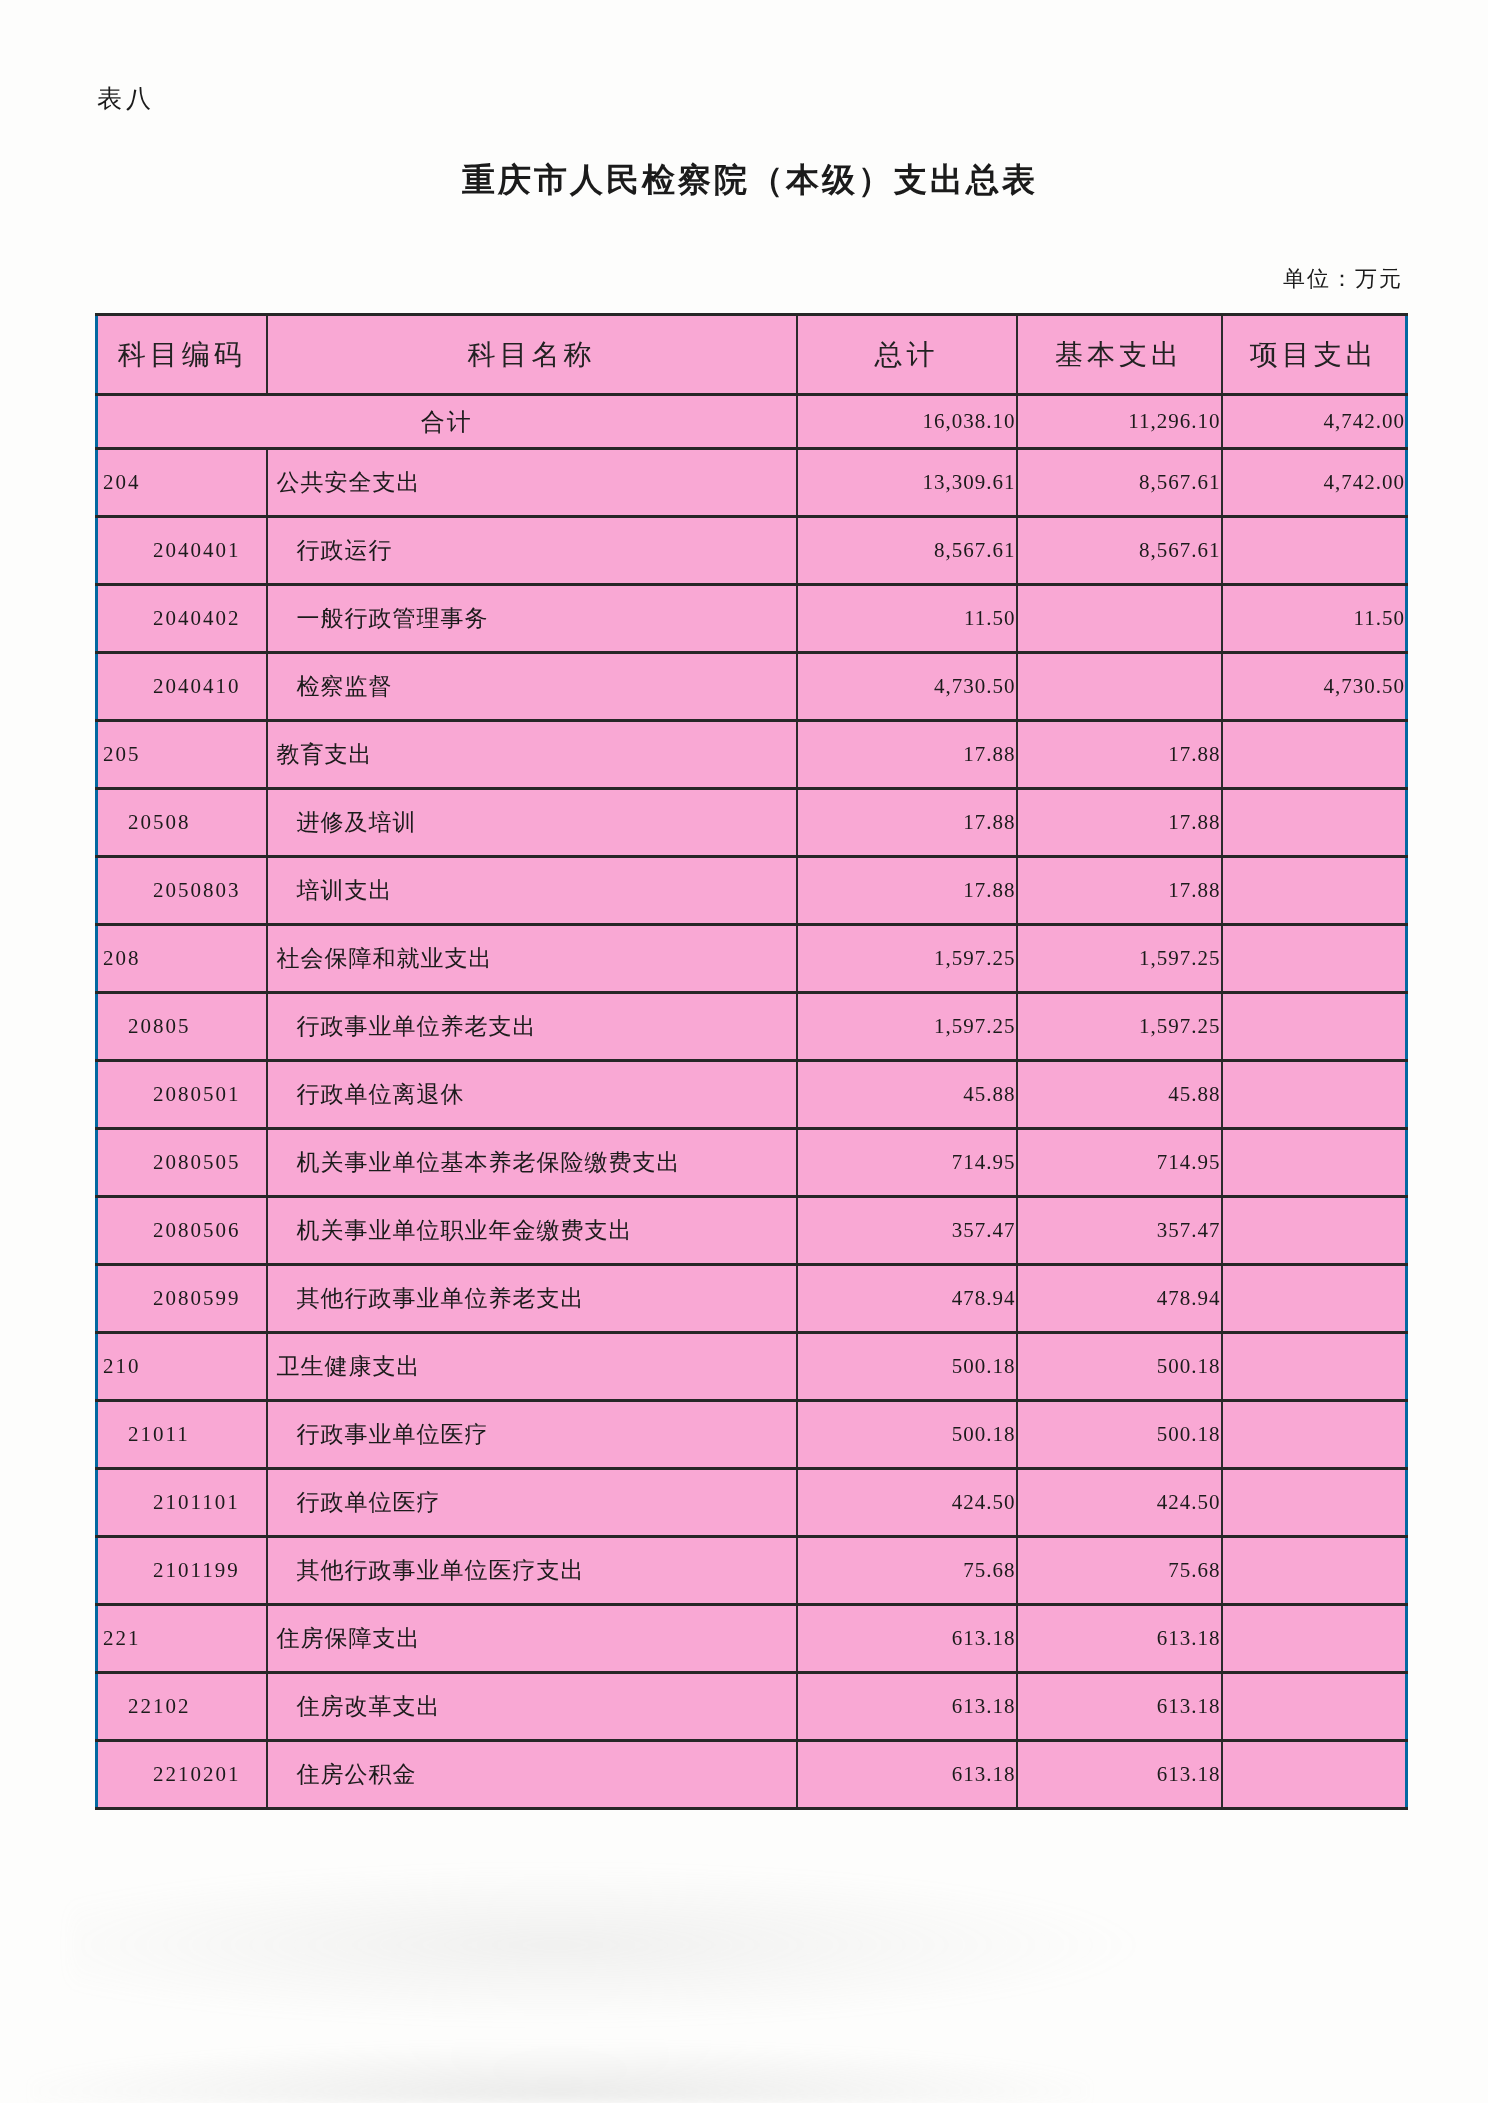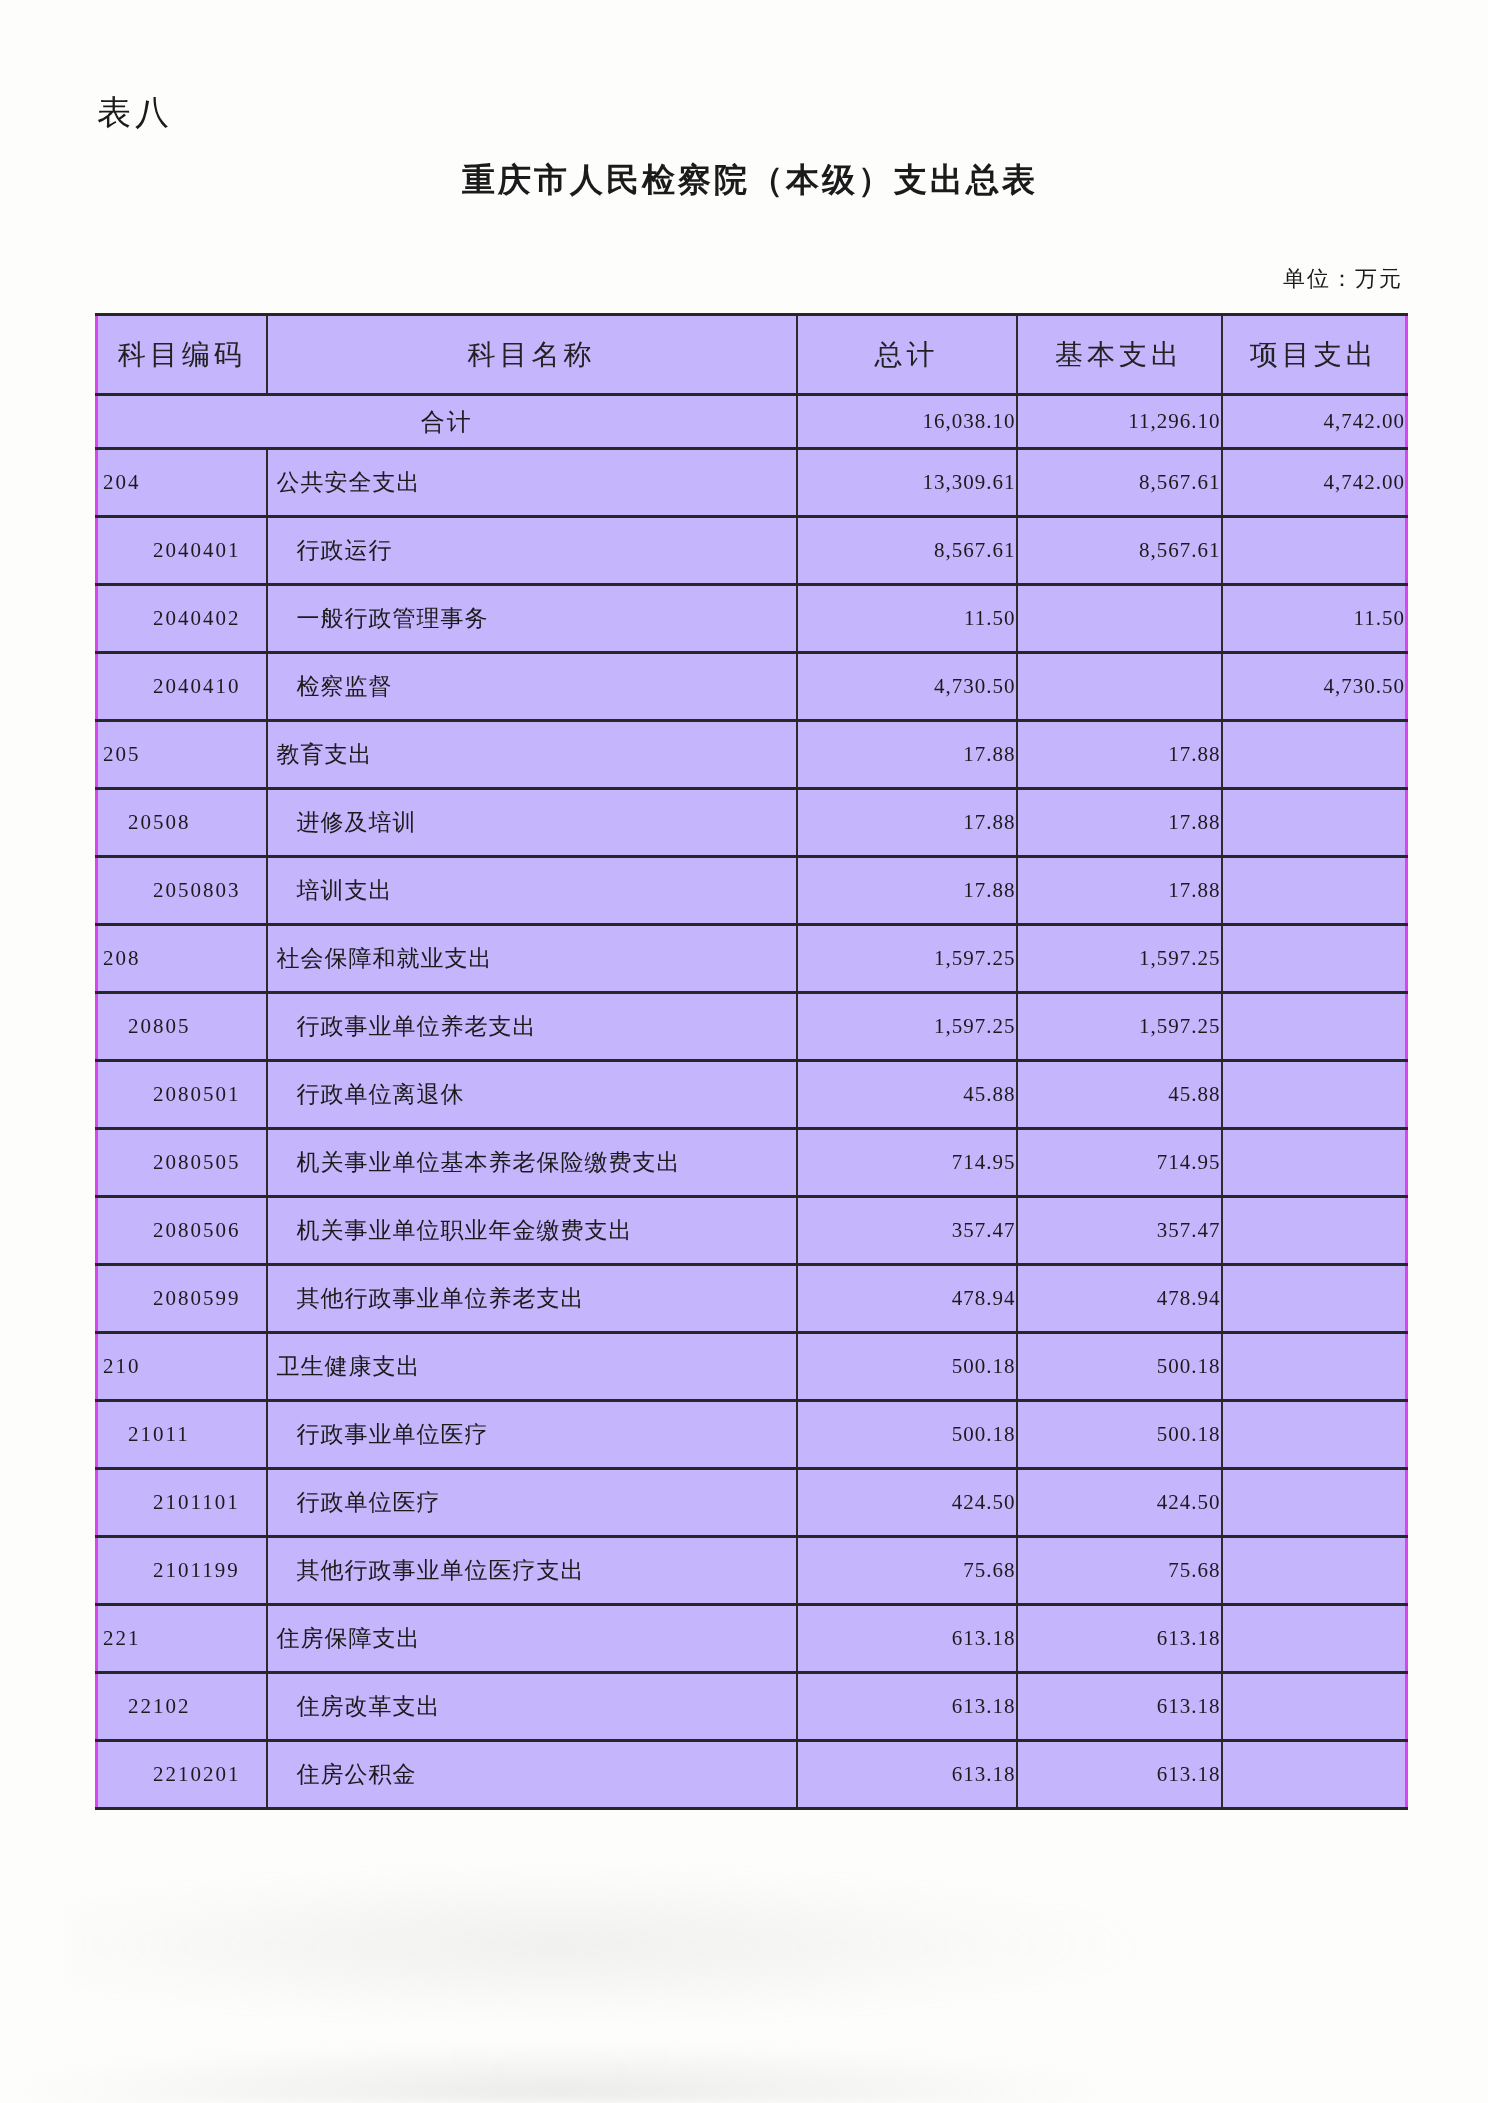--- a/index.html
+++ b/index.html
@@ -12,22 +12,22 @@
     height: 2103px;
     position: relative;
     overflow: hidden;
     font-family: "Liberation Serif", "DejaVu Serif", serif;
     color: #1b1b1b;
     background: #fdfdfc;
   }
   .table-label {
     position: absolute;
     left: 97px;
-    top: 90px;
-    font-size: 34px;
+    top: 82px;
+    font-size: 25px;
     letter-spacing: 4px;
   }
   .doc-title {
     position: absolute;
     left: 95px;
     top: 158px;
     width: 1310px;
     text-align: center;
     font-size: 33px;
     font-weight: bold;
@@ -45,22 +45,22 @@
     box-sizing: border-box;
     letter-spacing: 2px;
   }
   table.budget {
     position: absolute;
     left: 95px;
     top: 313px;
     width: 1310px;
     border-collapse: collapse;
     table-layout: fixed;
-    border: 3px solid #d946ef;
-    background: #c4b5fd;
+    border: 3px solid #0369a1;
+    background: #f9a8d4;
   }
   table.budget th,
   table.budget td {
     border-left: 2px solid #2c2c2c;
     border-right: 2px solid #2c2c2c;
     border-top: 3px solid #272727;
     border-bottom: 3px solid #272727;
     padding: 0;
     overflow: hidden;
     white-space: nowrap;

